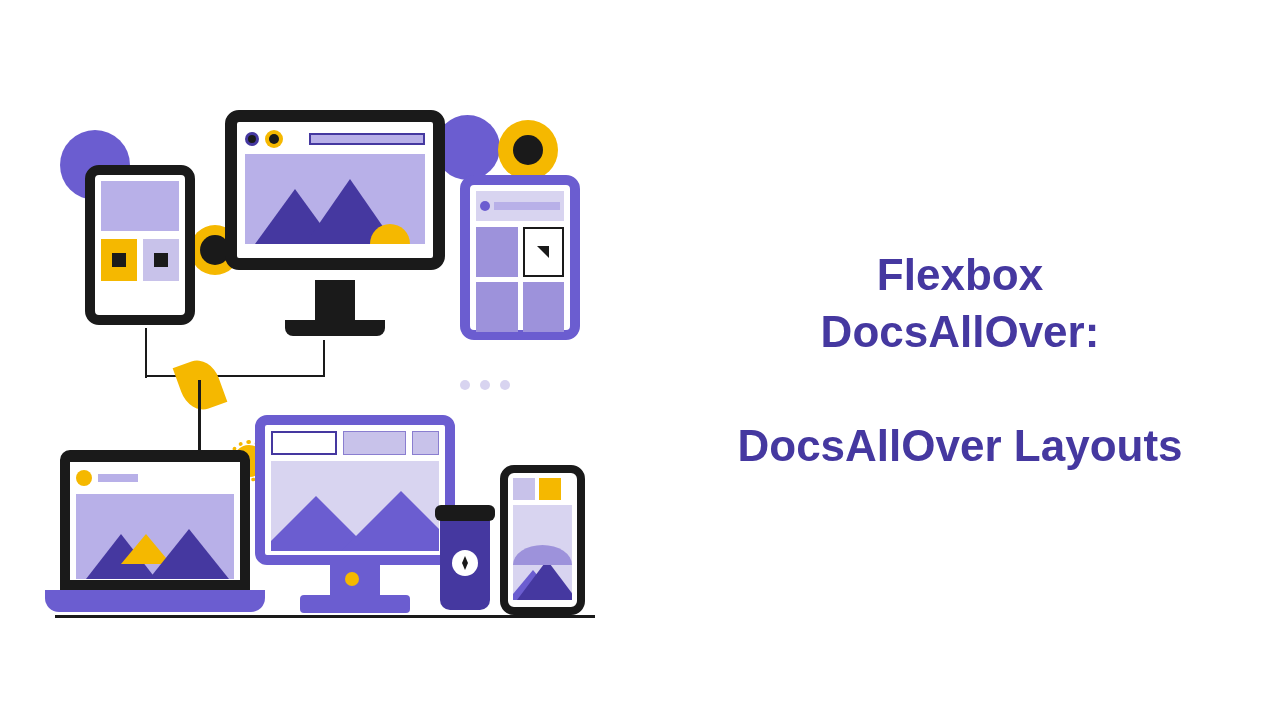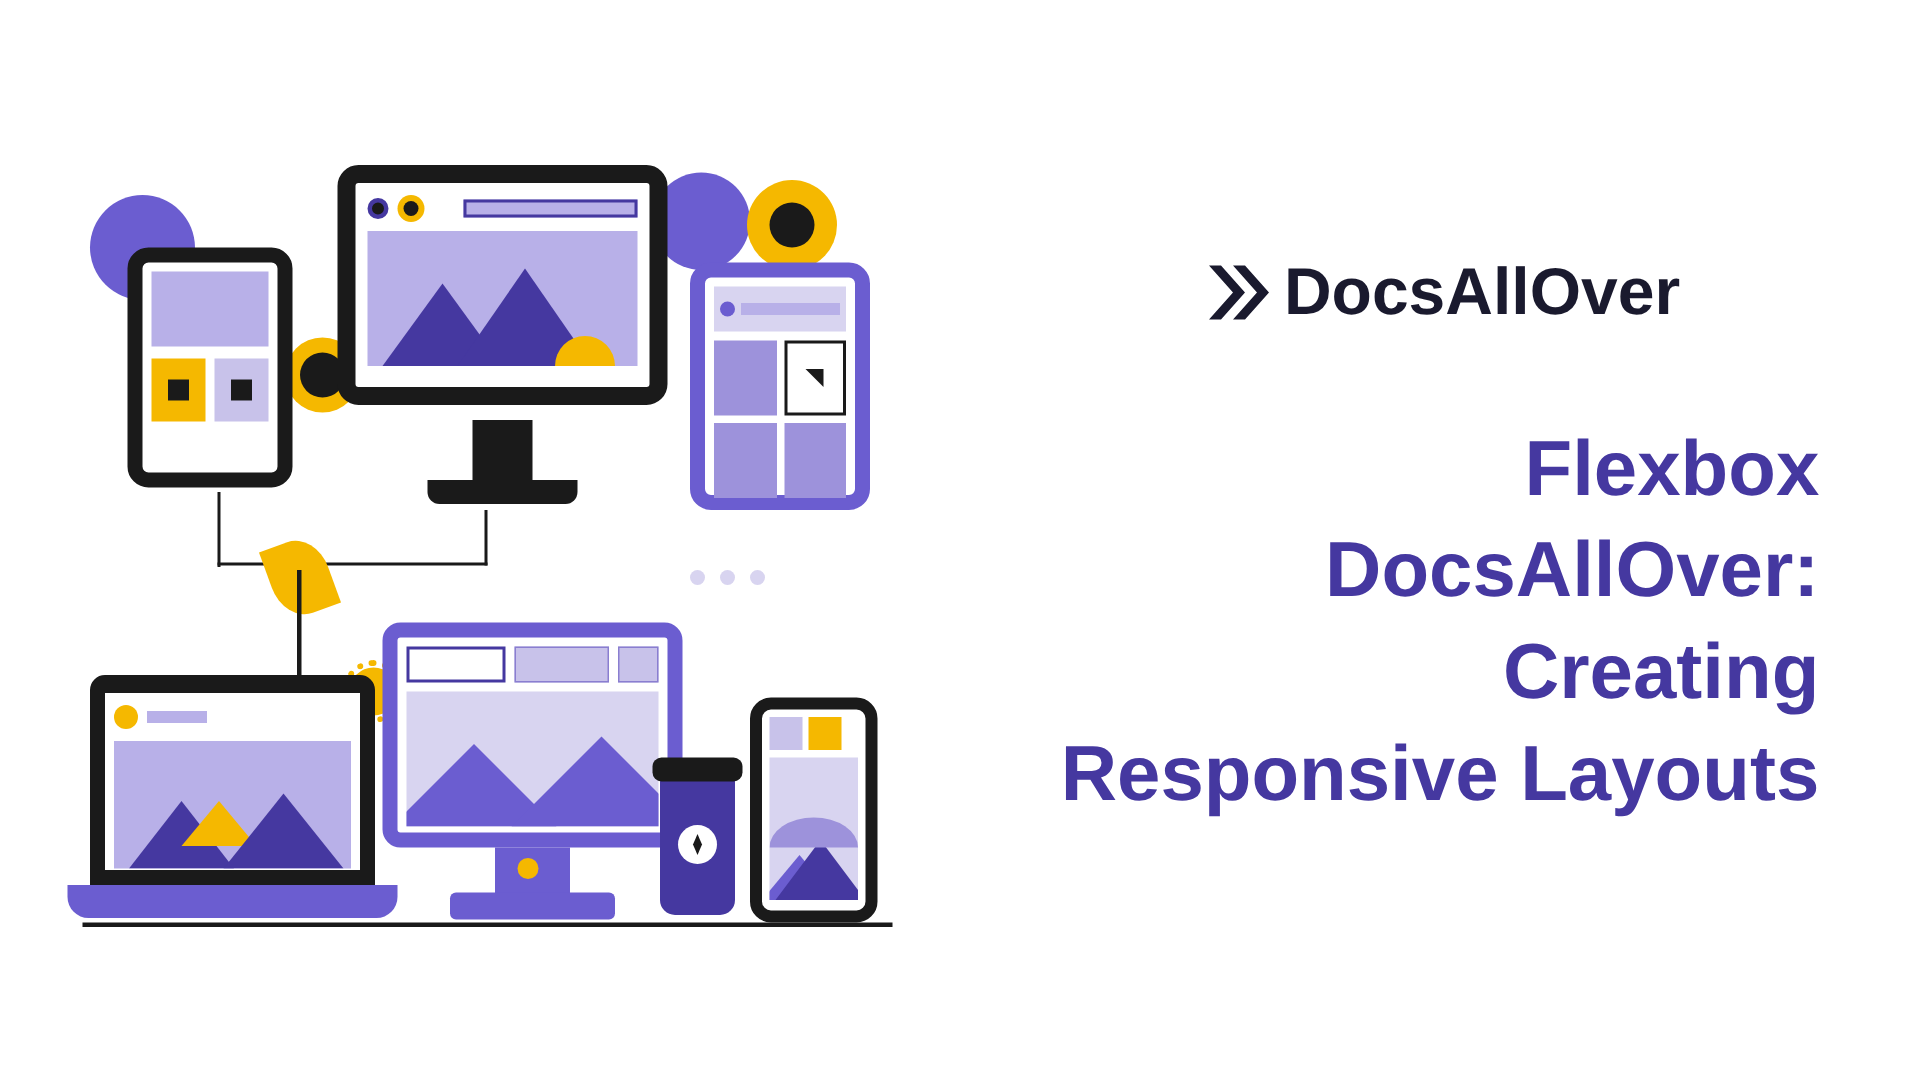--- a/index.html
+++ b/index.html
@@ -42,24 +42,24 @@
     .brand-icon {
       width: 48px;
       height: 48px;
     }
     .brand-name {
       font-size: 44px;
       font-weight: 800;
       color: #1a1a2e;
     }
     .headline {
-      font-size: 52px;
+      font-size: 44px;
       font-weight: 700;
       color: #4538a0;
-      text-align: right;
+      text-align: center;
       line-height: 1.3;
     }
     
     .illus {
       position: relative;
       width: 560px;
       height: 580px;
     }
     
     .device {
@@ -341,26 +341,19 @@
         <div style="position:absolute;bottom:0;right:-5px;width:0;height:0;border-left:30px solid transparent;border-right:30px solid transparent;border-bottom:40px solid #4538a0;"></div>
         <div style="position:absolute;bottom:35px;left:0;right:0;height:20px;background:#9d92db;border-radius:50% 50% 0 0 / 100% 100% 0 0;"></div>
       </div>
     </div>
 
     <div class="desk-line"></div>
   </div>
 </div>
 
 <div class="right-content">
-  <div class="brand">
-    <svg class="brand-icon" viewBox="0 0 48 48">
-      <path d="M6 6 L22 24 L6 42 L14 42 L30 24 L14 6 Z" fill="#1a1a2e"></path>
-      <path d="M22 6 L38 24 L22 42 L30 42 L46 24 L30 6 Z" fill="#1a1a2e"></path>
-    </svg>
-    <span class="brand-name">DocsAllOver</span>
-  </div>
   <h1 class="headline">
     <span>Flexbox</span><br>
     <span>DocsAllOver:</span><br>
-    <span>Creating</span><br>
-    <span>Responsive Layouts</span>
+    <br>
+    <span>DocsAllOver Layouts</span>
   </h1>
 </div>
 
 </body></html>

